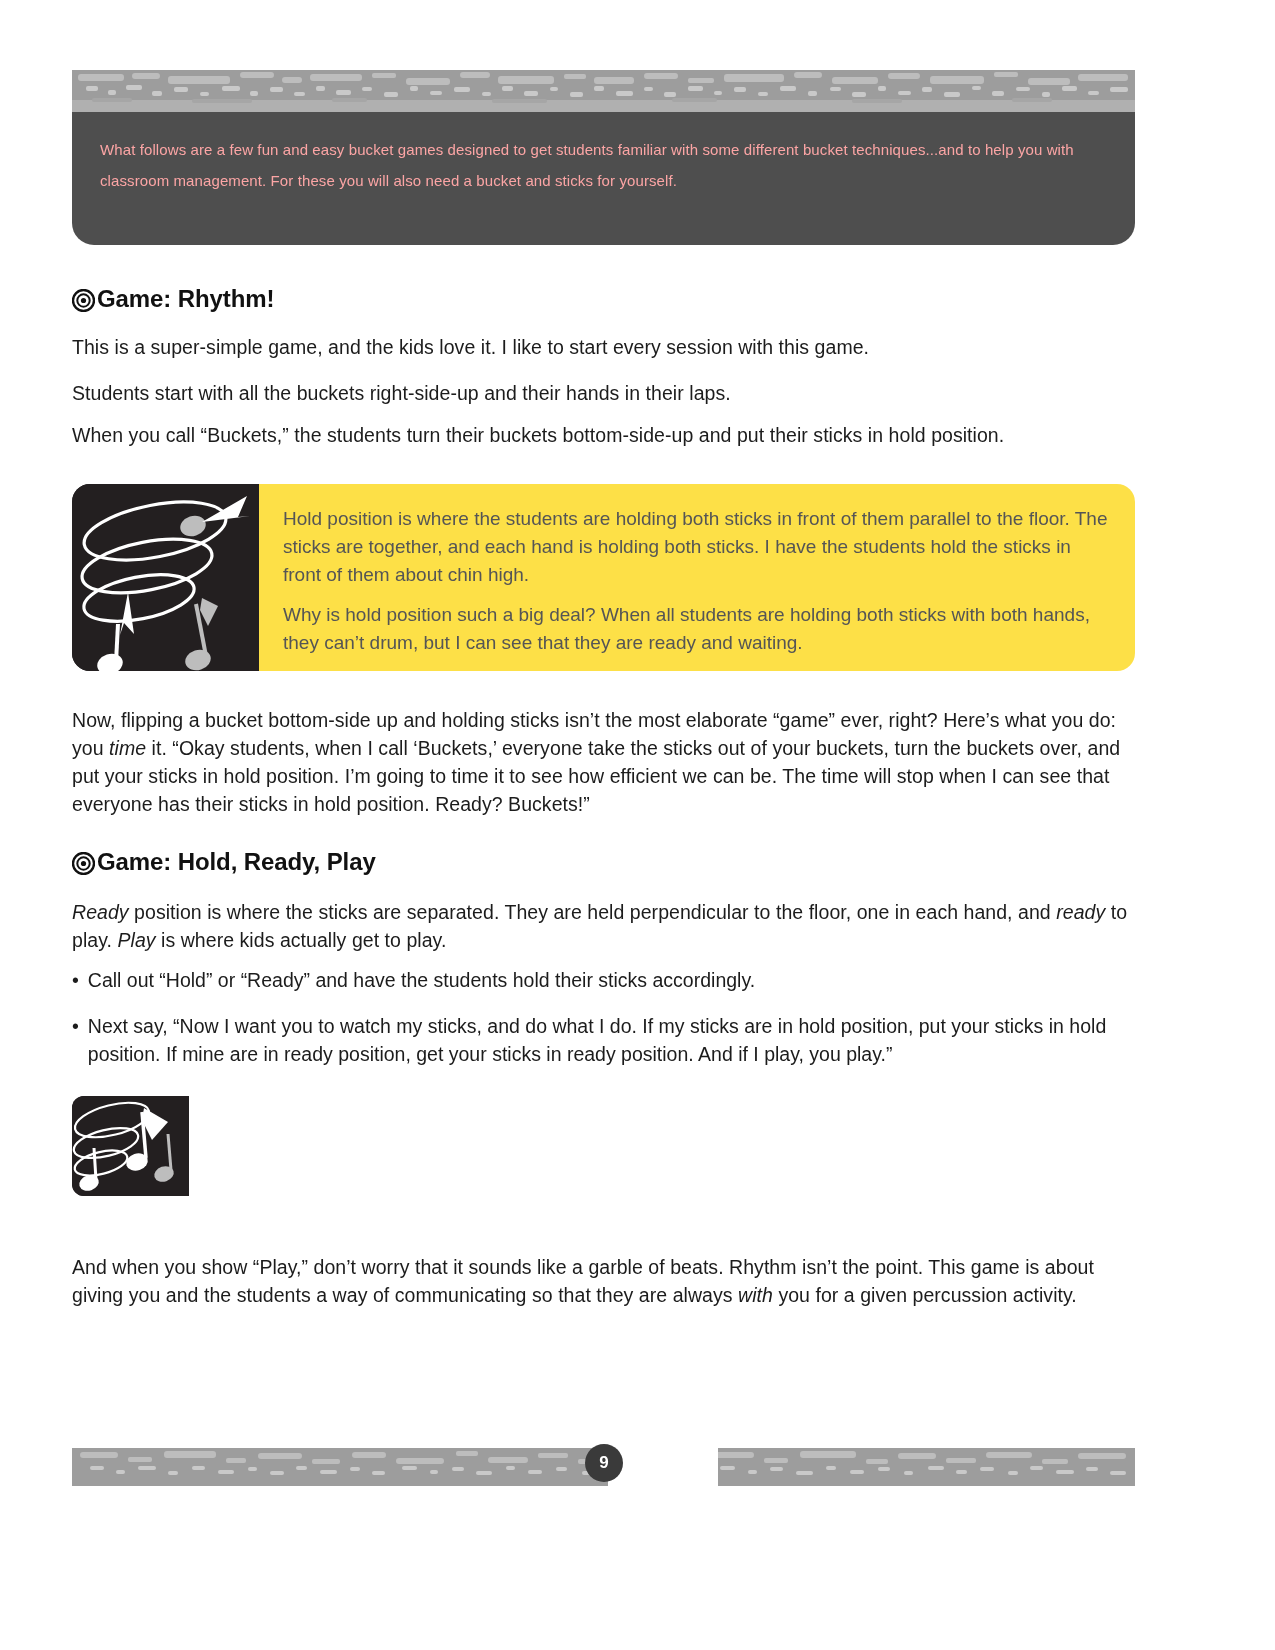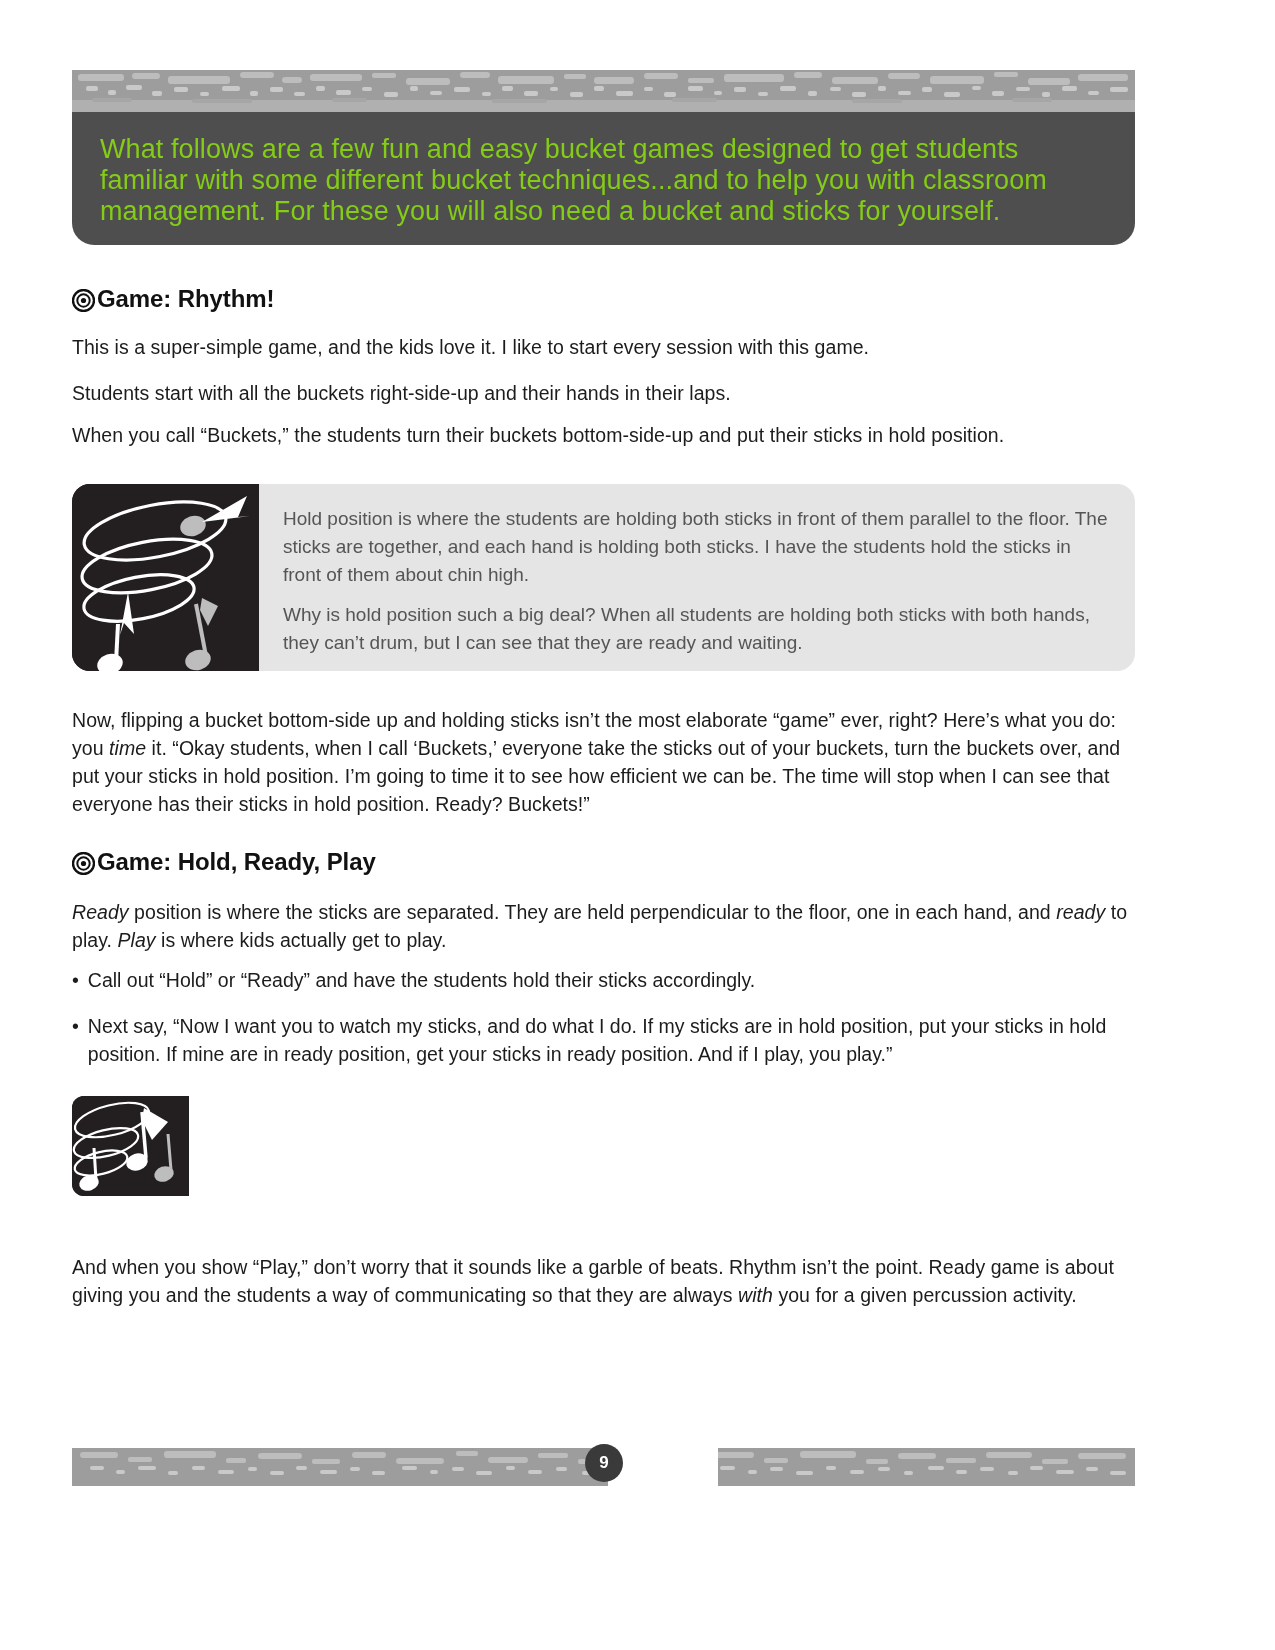--- a/index.html
+++ b/index.html
@@ -41,22 +41,22 @@
     width: 1063px;
     height: 133px;
     background: #4e4e4e;
     border-radius: 0 0 22px 22px;
   }
   .intro-box .intro-text {
     position: absolute;
     left: 28px;
     top: 22px;
     right: 26px;
-    color: #84cc16;
-    font-size: 27px;
+    color: #fca5a5;
+    font-size: 15px;
     line-height: 31px;
     letter-spacing: 0.1px;
   }
 
   
   .heading {
     position: absolute;
     display: flex;
     align-items: center;
     gap: 2px;
@@ -103,21 +103,21 @@
   .callout .icon-tile {
     flex: 0 0 auto;
     background: #231f20;
     position: relative;
     overflow: hidden;
   }
   .callout.c1 .icon-tile { border-radius: 18px 0 0 18px; }
   .callout.c2 .icon-tile { border-radius: 12px 0 0 12px; }
   .callout .body {
     flex: 1 1 auto;
-    background: #e5e5e5;
+    background: #fde047;
     position: relative;
   }
   .callout.c1 .body { border-radius: 0 18px 18px 0; }
   .callout.c2 .body { border-radius: 0 12px 12px 0; }
   .callout .body .ctext {
     position: absolute;
     font-size: 19px;
     line-height: 28px;
     color: #555555;
   }
@@ -330,21 +330,21 @@
 
         <path d="M96 38 L99 74" stroke="#bdbdbd" stroke-width="3" fill="none"></path>
         <ellipse cx="92" cy="78" rx="10" ry="7.5" fill="#bdbdbd" transform="rotate(-18 92 78)"></ellipse>
 
         <path d="M22 52 L24 84" stroke="#ffffff" stroke-width="3" fill="none"></path>
         <ellipse cx="17" cy="87" rx="10" ry="7.5" fill="#ffffff" transform="rotate(-18 17 87)"></ellipse>
       </svg>
     </div>
   </div>
 
-  <div class="para" style="left:72px; top:1253px; width:1063px;"><span>And when you show “Play,” don’t worry that it sounds like a garble of beats. Rhythm isn’t the point. Ready game is about giving you and the students a way of communicating so that they are always </span><i>with</i><span> you for a given percussion activity.</span></div>
+  <div class="para" style="left:72px; top:1253px; width:1063px;"><span>And when you show “Play,” don’t worry that it sounds like a garble of beats. Rhythm isn’t the point. This game is about giving you and the students a way of communicating so that they are always </span><i>with</i><span> you for a given percussion activity.</span></div>
 
   <div class="footer-band">
     <svg width="1063" height="38" viewBox="0 0 1063 38" xmlns="http://www.w3.org/2000/svg">
       <rect x="0" y="0" width="1063" height="38" fill="#9d9d9d"></rect>
       <g fill="#bdbdbd">
         <rect x="8" y="4" width="38" height="6" rx="3"></rect>
           <rect x="56" y="9" width="24" height="5" rx="2"></rect>
         <rect x="92" y="3" width="52" height="7" rx="3"></rect>
           <rect x="154" y="10" width="20" height="5" rx="2"></rect>
         <rect x="186" y="5" width="44" height="6" rx="3"></rect>

